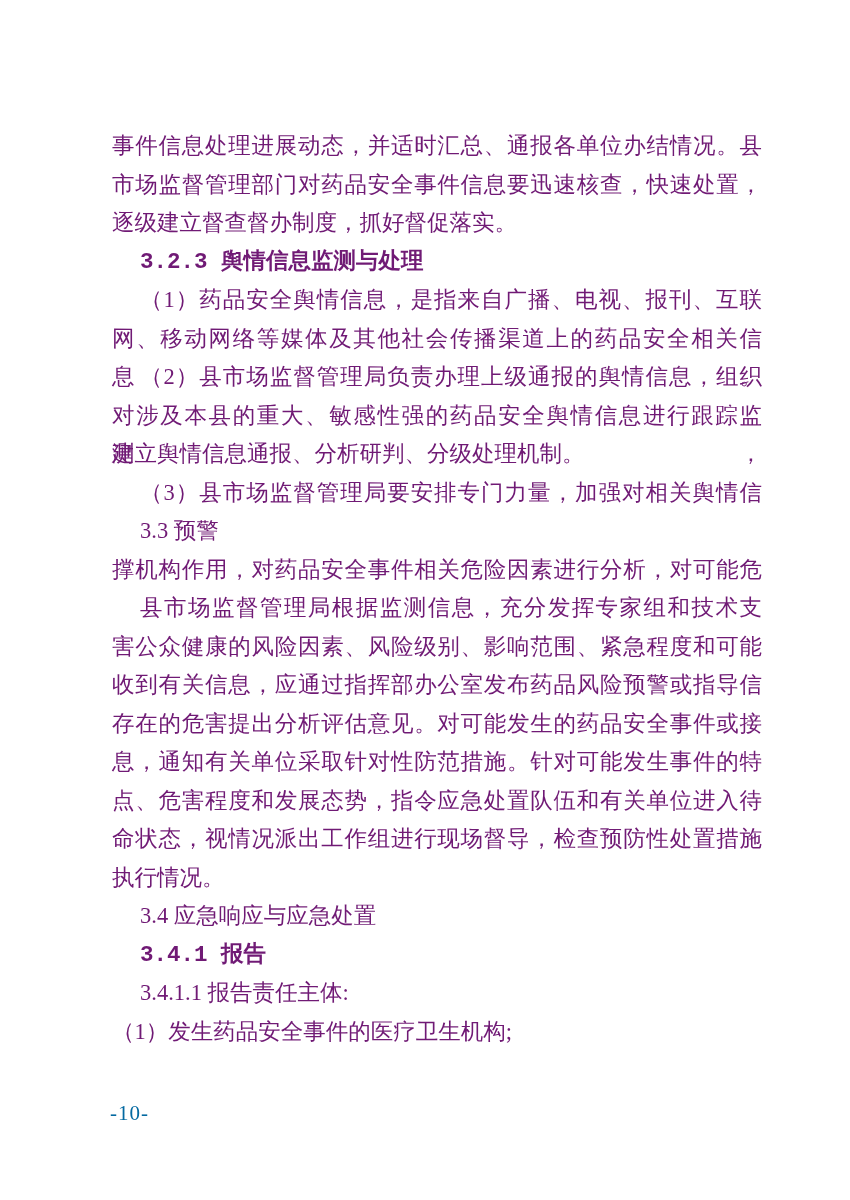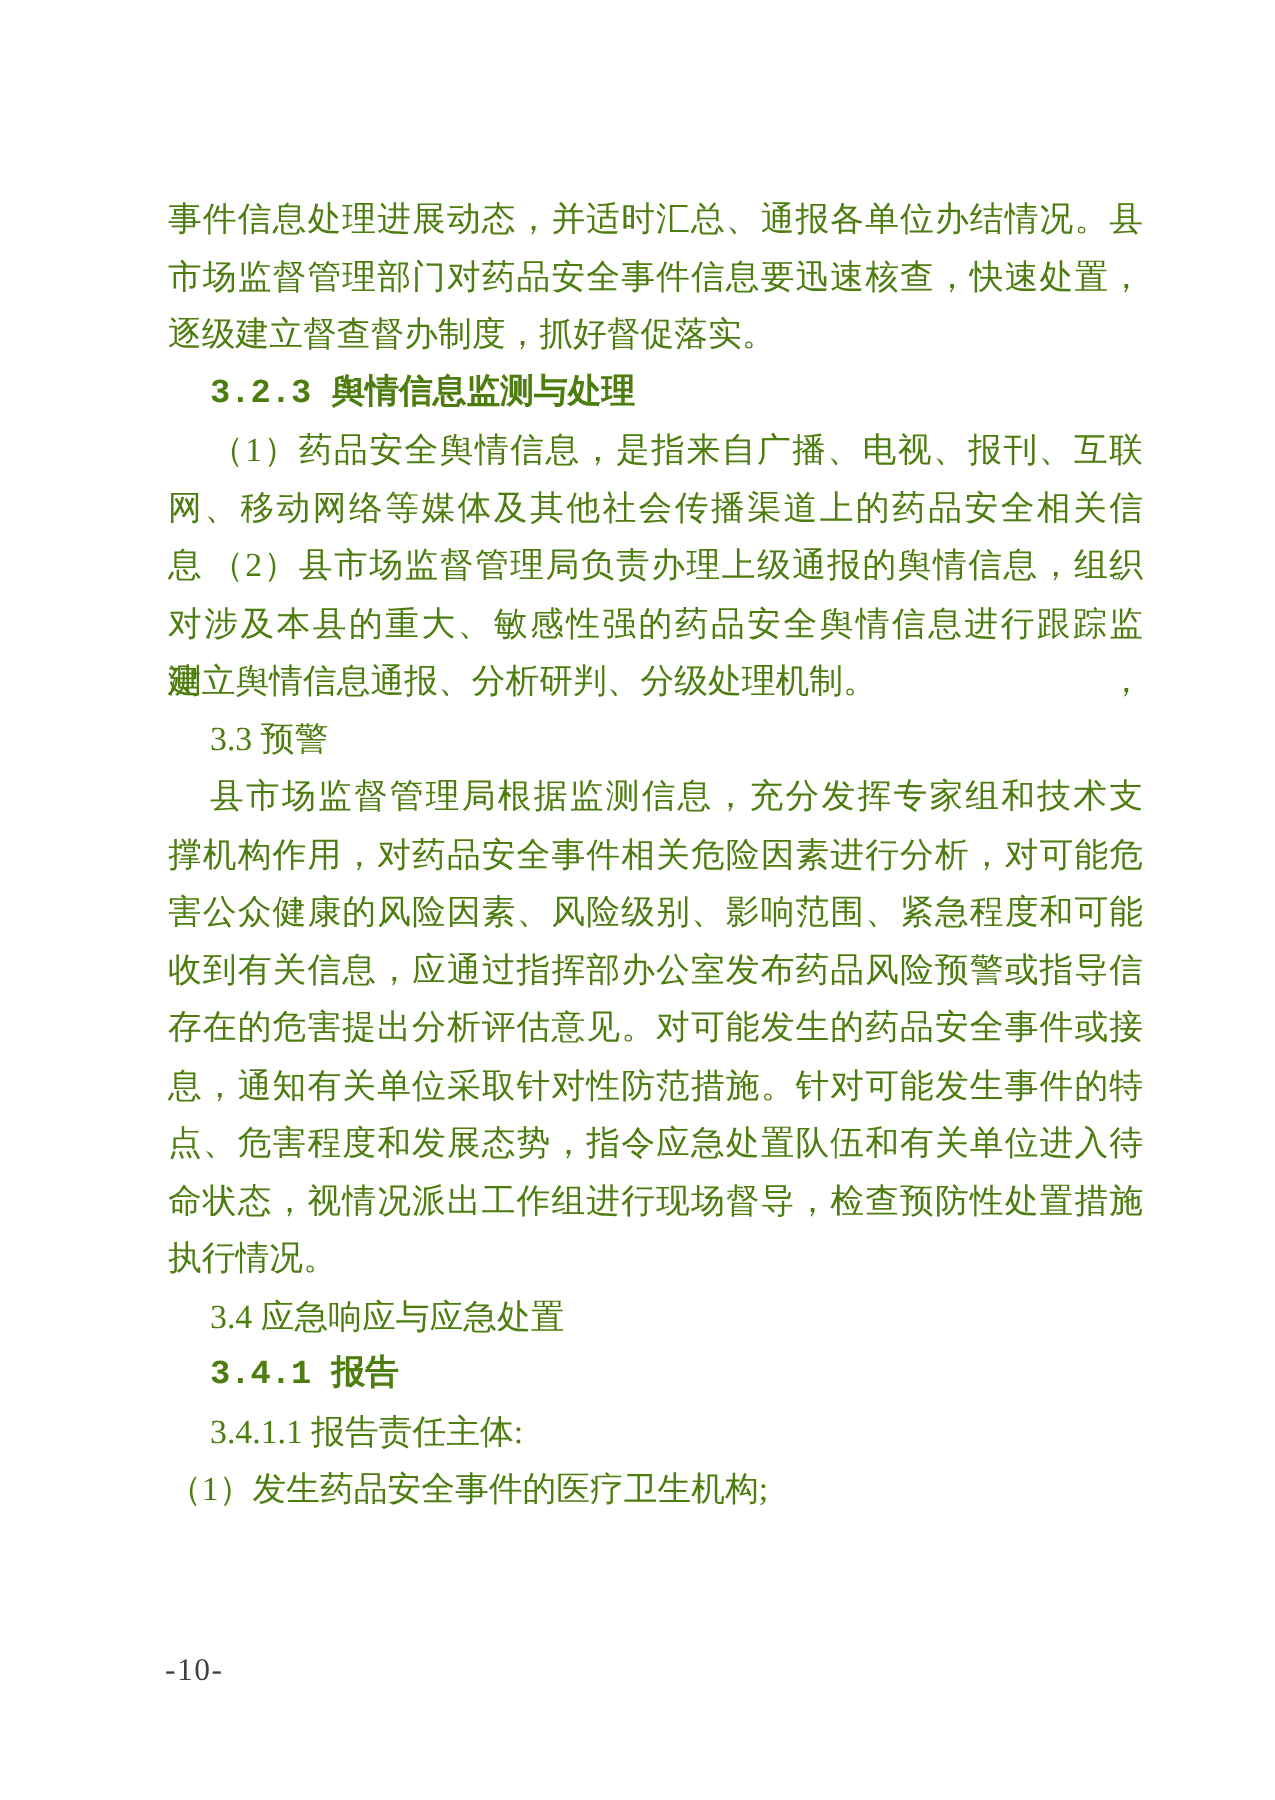--- a/index.html
+++ b/index.html
@@ -45,42 +45,43 @@
   .line.b {
     font-weight: 700;
     font-family: Liberation Mono, monospace;
   }
   .pagenum {
     position: absolute;
     left: 110px;
     top: 1100px;
     font-size: 21px;
     line-height: 26px;
-    color: #404040;
+    color: #0369a1;
     letter-spacing: 1px;
     font-family: "Liberation Serif", "DejaVu Serif", serif;
   }
 </style>
 </head>
 <body style="background: rgb(255, 255, 255);">
 
 <div class="page">
-  <div class="doc" id="doc-text" style="color: #4d7c0f;">
+  <div class="doc" id="doc-text" style="color: #701a75;">
       <div class="line j">事件信息处理进展动态，并适时汇总、通报各单位办结情况。县</div>
       <div class="line j">市场监督管理部门对药品安全事件信息要迅速核查，快速处置，</div>
       <div class="line">逐级建立督查督办制度，抓好督促落实。</div>
       <div class="line i b">3.2.3 舆情信息监测与处理</div>
       <div class="line j i">（1）药品安全舆情信息，是指来自广播、电视、报刊、互联</div>
       <div class="line j">网、移动网络等媒体及其他社会传播渠道上的药品安全相关信息。</div>
       <div class="line j i">（2）县市场监督管理局负责办理上级通报的舆情信息，组织</div>
       <div class="line j">对涉及本县的重大、敏感性强的药品安全舆情信息进行跟踪监测，</div>
       <div class="line">建立舆情信息通报、分析研判、分级处理机制。</div>
+      <div class="line j i">（3）县市场监督管理局要安排专门力量，加强对相关舆情信</div>
       <div class="line i">3.3 预警</div>
+      <div class="line j">撑机构作用，对药品安全事件相关危险因素进行分析，对可能危</div>
       <div class="line j i">县市场监督管理局根据监测信息，充分发挥专家组和技术支</div>
-      <div class="line j">撑机构作用，对药品安全事件相关危险因素进行分析，对可能危</div>
       <div class="line j">害公众健康的风险因素、风险级别、影响范围、紧急程度和可能</div>
       <div class="line j">收到有关信息，应通过指挥部办公室发布药品风险预警或指导信</div>
       <div class="line j">存在的危害提出分析评估意见。对可能发生的药品安全事件或接</div>
       <div class="line j">息，通知有关单位采取针对性防范措施。针对可能发生事件的特</div>
       <div class="line j">点、危害程度和发展态势，指令应急处置队伍和有关单位进入待</div>
       <div class="line j">命状态，视情况派出工作组进行现场督导，检查预防性处置措施</div>
       <div class="line">执行情况。</div>
       <div class="line i">3.4 应急响应与应急处置</div>
       <div class="line i b">3.4.1 报告</div>
       <div class="line i">3.4.1.1 报告责任主体:</div>

